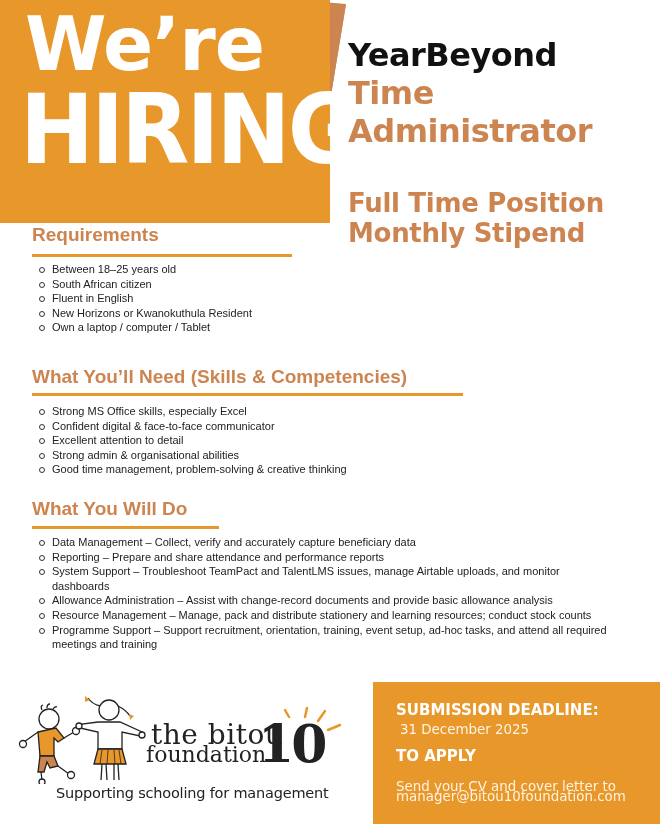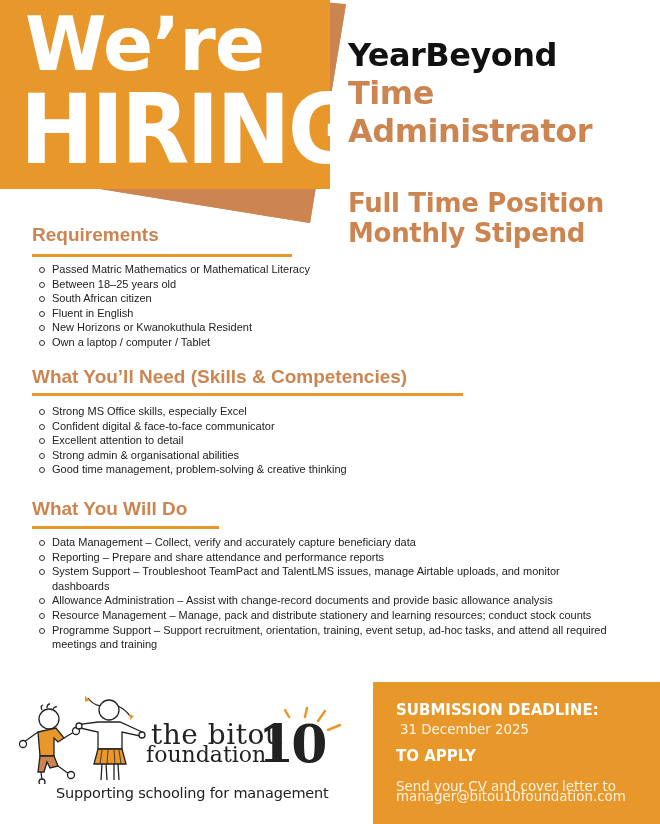--- a/index.html
+++ b/index.html
@@ -9,21 +9,21 @@
     font-family:"Liberation Sans", sans-serif;
     color:#222222;
   }
   .abs { position:absolute; }
 
   
   .tilt {
     position:absolute; left:0; top:0; width:660px; height:240px;
   }
   .hire-box {
-    position:absolute; left:0; top:0; width:330px; height:189px;
+    position:absolute; left:0; top:0; width:330px; height:223px;
     background:#E8972A;
   }
   .hire-1 {
     position:absolute; left:25px; top:2px;
     font-family:"DejaVu Sans", sans-serif; font-weight:bold;
     font-size:74px; line-height:84px; color:#ffffff; letter-spacing:-1px;
   }
   .hire-2 {
     position:absolute; left:20px; top:78px;
     font-family:"DejaVu Sans", sans-serif; font-weight:bold;
@@ -106,21 +106,20 @@
   <div class="t-role">Administrator</div>
 </div>
 <div class="t-type">
   <div>Full Time Position</div>
   <div>Monthly Stipend</div>
 </div>
 
 <div class="sec-title" style="top:224px;">Requirements</div>
 <div class="rule" style="top:254px; width:260px;"></div>
 <ul class="list" style="top:262px;">
-  <li><span class="bullet"></span><span>Passed Matric Mathematics or Mathematical Literacy</span></li>
   <li><span class="bullet"></span><span>Between 18–25 years old</span></li>
   <li><span class="bullet"></span><span>South African citizen</span></li>
   <li><span class="bullet"></span><span>Fluent in English</span></li>
   <li><span class="bullet"></span><span>New Horizons or Kwanokuthula Resident</span></li>
   <li><span class="bullet"></span><span>Own a laptop / computer / Tablet</span></li>
 </ul>
 
 <div class="sec-title" style="top:366px;">What You’ll Need (Skills &amp; Competencies)</div>
 <div class="rule" style="top:393px; width:431px;"></div>
 <ul class="list" style="top:404px;">

